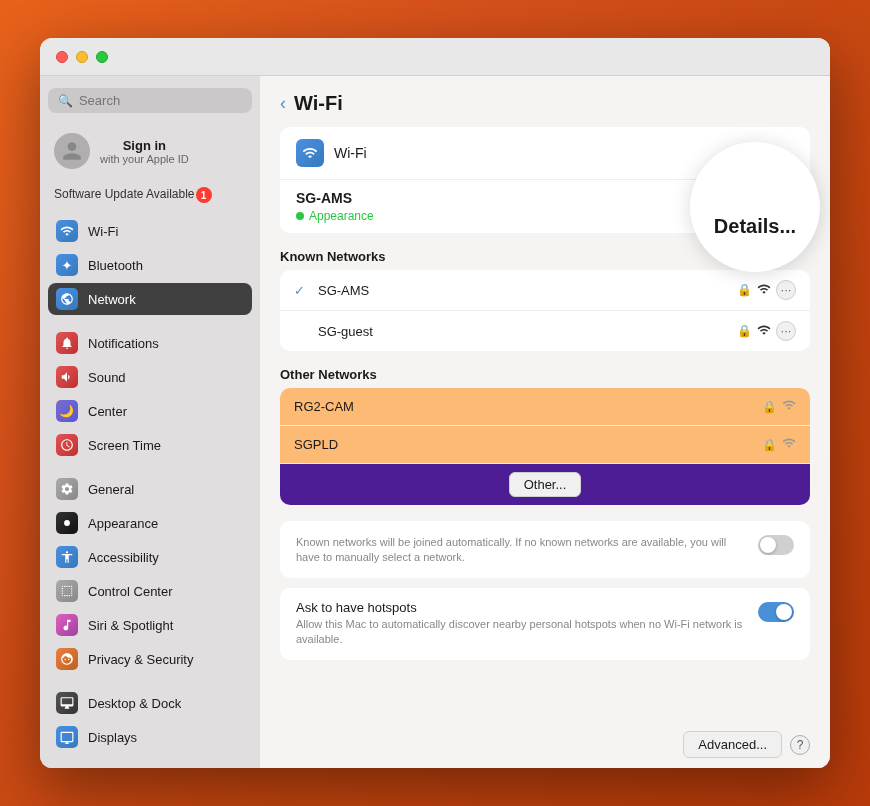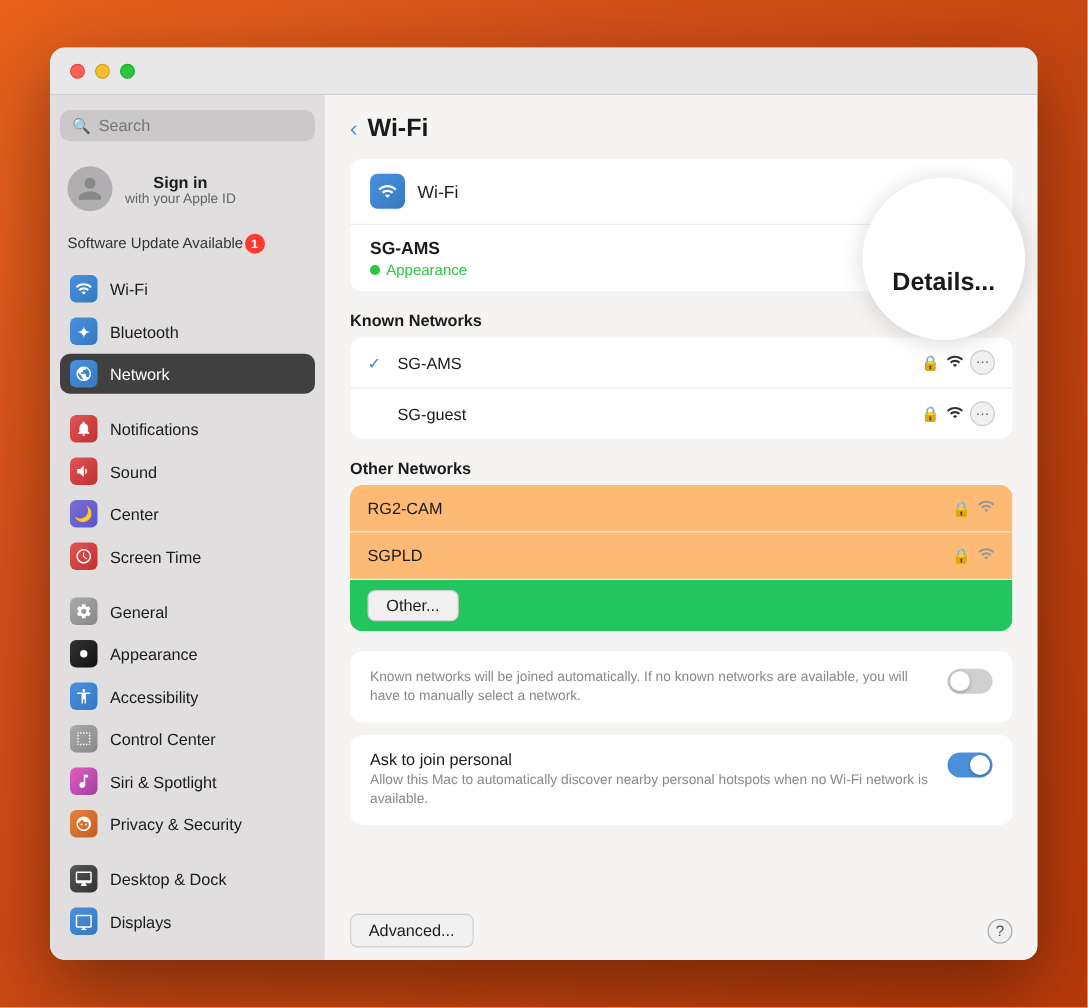--- a/index.html
+++ b/index.html
@@ -291,23 +291,23 @@
       display: flex;
       align-items: center;
       padding: 10px 14px;
       border-bottom: 1px solid #eee;
       justify-content: space-between;
       background: #fdba74;
     }
     .other-network-item:last-child { border-bottom: none; }
     .other-btn-row {
       display: flex;
-      justify-content: flex-start;
+      justify-content: center;
       padding: 8px 14px;
-      background: #22c55e;
+      background: #4c1d95;
     }
     .other-btn {
       background: #f0f0f0;
       border: 1px solid #d0d0d0;
       border-radius: 6px;
       padding: 4px 14px;
       font-size: 13px;
       color: #1a1a1a;
       cursor: pointer;
     }
@@ -344,21 +344,21 @@
       border-radius: 50%;
       background: white;
       box-shadow: 0 1px 3px rgba(0,0,0,0.3);
       transition: left 0.2s;
     }
     .toggle-off .toggle-thumb { left: 2px; }
     .toggle-on .toggle-thumb { left: 18px; }
     
     .bottom-bar {
       display: flex;
-      justify-content: space-between;
+      justify-content: flex-end;
       align-items: center;
       padding: 10px 20px;
       gap: 8px;
       flex-shrink: 0;
     }
     .advanced-btn {
       background: #f0f0f0;
       border: 1px solid #d0d0d0;
       border-radius: 6px;
       padding: 5px 14px;
@@ -656,21 +656,21 @@
           <div class="setting-text">
             <div class="setting-desc">Known networks will be joined automatically. If no known networks are available, you will have to manually select a network.</div>
           </div>
           <div class="toggle toggle-off">
             <div class="toggle-thumb"></div>
           </div>
         </div>
 
         <div class="setting-row">
           <div class="setting-text">
-            <div class="setting-title">Ask to join personal</div>
+            <div class="setting-title">Ask to have hotspots</div>
             <div class="setting-desc">Allow this Mac to automatically discover nearby personal hotspots when no Wi-Fi network is available.</div>
           </div>
           <div class="toggle toggle-on">
             <div class="toggle-thumb"></div>
           </div>
         </div>
       </div>
 
       <div class="bottom-bar">
         <button class="advanced-btn">Advanced...</button>

